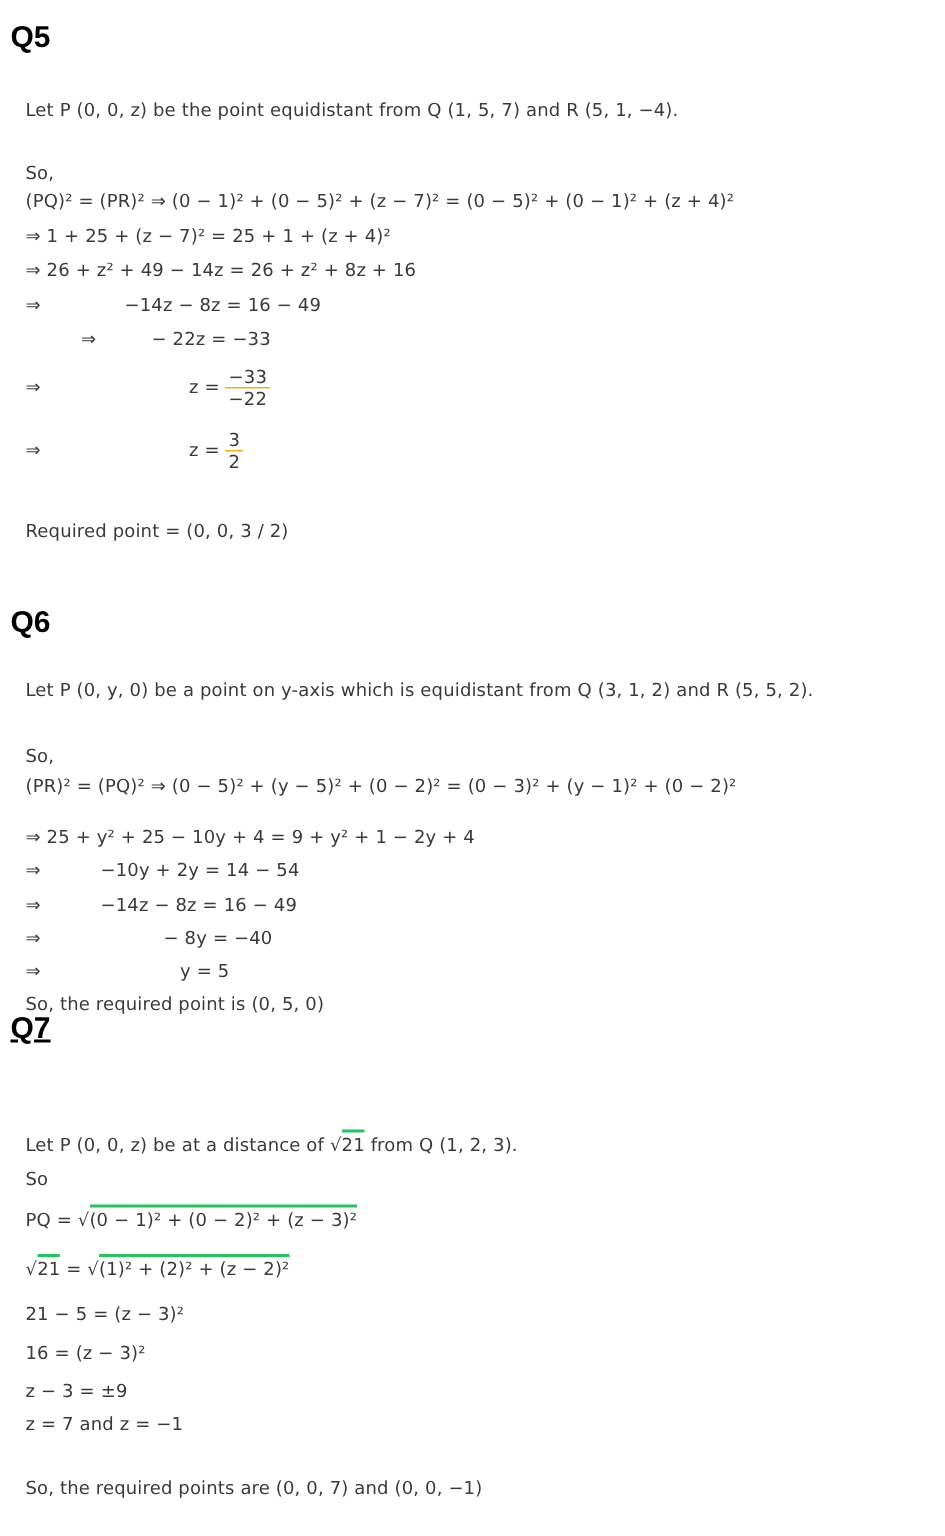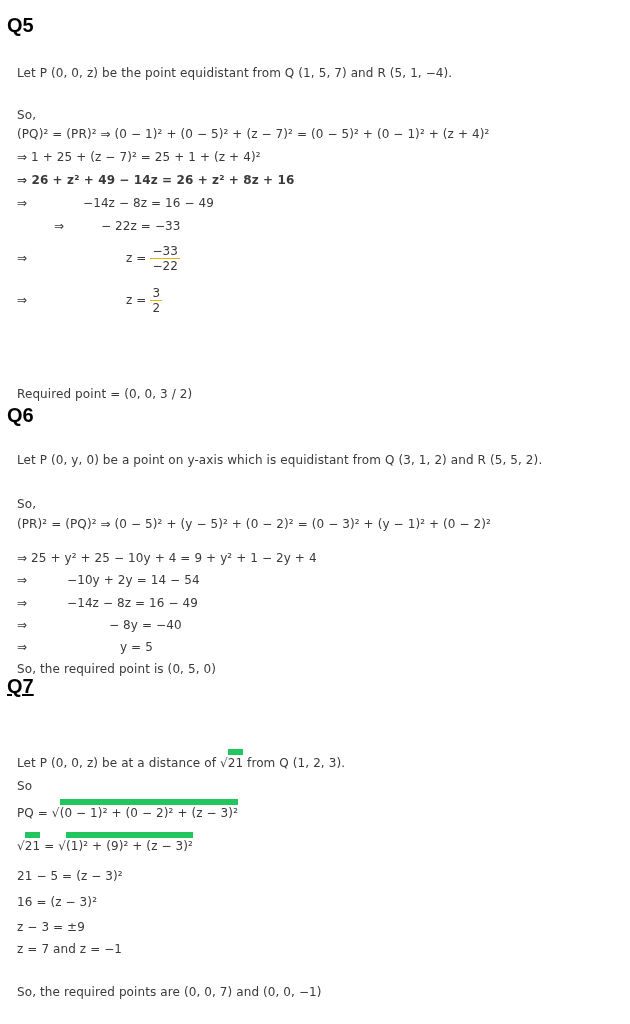--- a/index.html
+++ b/index.html
@@ -3,46 +3,46 @@
 <meta charset="utf-8">
 <style>
   html, body { margin:0; padding:0; background:#ffffff; }
   body { width:630px; height:1024px; position:relative; overflow:hidden; font-family:"DejaVu Sans", sans-serif; color:#333; }
   .qhead { position:absolute; left:7px; font-family:"Liberation Sans", sans-serif; font-weight:bold; font-size:20px; color:#000; }
   .line { position:absolute; left:17px; font-size:12px; color:#3a3a3a; white-space:nowrap; letter-spacing:0.1px; }
   .frac { display:inline-block; vertical-align:middle; text-align:center; font-size:12px; line-height:14px; }
   .frac .num { display:block; border-bottom:1px solid #eab308; padding:0 2px; }
   .frac .den { display:block; padding:0 2px; }
   .arrow { display:inline-block; width:66px; }
-  .sqrt { border-top:6px solid #22c55e; padding-top:1px; }
+  .sqrt { border-top:2px solid #22c55e; padding-top:1px; }
 </style>
 </head>
 <body>
 
 <div class="qhead" style="top:14px;">Q5</div>
 <div class="line" style="top:66px;">Let P (0, 0, z)  be the point equidistant from  Q (1, 5, 7)  and R (5, 1, −4).</div>
 <div class="line" style="top:108px;">So,</div>
 <div class="line" style="top:127px;">(PQ)² = (PR)² ⇒ (0 − 1)² + (0 − 5)² + (z − 7)² = (0 − 5)² + (0 − 1)² + (z + 4)²</div>
 <div class="line" style="top:150px;">⇒ 1 + 25 + (z − 7)² = 25 + 1 + (z + 4)²</div>
-<div class="line" style="top:173px;font-weight:bold;">⇒ 26 + z² + 49 − 14z = 26 + z² + 8z + 16</div>
+<div class="line" style="top:173px;">⇒ 26 + z² + 49 − 14z = 26 + z² + 8z + 16</div>
 <div class="line" style="top:196px;">
   <span class="arrow">⇒</span><span>−14z − 8z = 16 − 49</span>
 </div>
 <div class="line" style="top:219px;text-align:center;">
   <span class="arrow" style="width:84px;">⇒</span><span>− 22z = −33</span>
 </div>
 <div class="line" style="top:244px;">
   <span class="arrow" style="width:109px;">⇒</span><span>z =</span>
   <span class="frac"><span class="num">−33</span><span class="den">−22</span></span>
 </div>
 <div class="line" style="top:286px;">
   <span class="arrow" style="width:109px;">⇒</span><span>z =</span>
   <span class="frac"><span class="num">3</span><span class="den">2</span></span>
 </div>
-<div class="line" style="top:347px;margin-top:40px;">Required point = (0, 0,  3 / 2)</div>
+<div class="line" style="top:347px;">Required point = (0, 0,  3 / 2)</div>
 
 <div class="qhead" style="top:404px;text-align:center;">Q6</div>
 <div class="line" style="top:453px;">Let P (0, y, 0)  be a point on y-axis which is equidistant from  Q (3, 1, 2)  and R (5, 5, 2).</div>
 <div class="line" style="top:497px;">So,</div>
 <div class="line" style="top:517px;">(PR)² = (PQ)² ⇒ (0 − 5)² + (y − 5)² + (0 − 2)² = (0 − 3)² + (y − 1)² + (0 − 2)²</div>
 <div class="line" style="top:551px;">⇒ 25 + y² + 25 − 10y + 4 = 9 + y² + 1 − 2y + 4</div>
 <div class="line" style="top:573px;">
   <span class="arrow" style="width:50px;">⇒</span><span>−10y + 2y = 14 − 54</span>
 </div>
 <div class="line" style="top:596px;">
@@ -58,19 +58,19 @@
 
 <div class="qhead" style="top:675px;text-decoration:underline;">Q7</div>
 <div class="line" style="top:756px;">
   <span>Let P (0, 0, z)  be at a distance of </span>√<span class="sqrt">21</span><span> from  Q (1, 2, 3).</span>
 </div>
 <div class="line" style="top:779px;">So</div>
 <div class="line" style="top:806px;">
   <span>PQ = √</span><span class="sqrt">(0 − 1)² + (0 − 2)² + (z − 3)²</span>
 </div>
 <div class="line" style="top:839px;">
-  √<span class="sqrt">21</span><span> = √</span><span class="sqrt">(1)² + (9)² + (z − 3)²</span>
+  √<span class="sqrt">21</span><span> = √</span><span class="sqrt">(1)² + (2)² + (z − 2)²</span>
 </div>
 <div class="line" style="top:869px;">21 − 5 = (z − 3)²</div>
 <div class="line" style="top:895px;">16 = (z − 3)²</div>
 <div class="line" style="top:920px;">z − 3 = ±9</div>
 <div class="line" style="top:942px;">z = 7 and z = −1</div>
 <div class="line" style="top:985px;">So, the required points are  (0, 0, 7)  and  (0, 0, −1)</div>
 
 </body></html>

